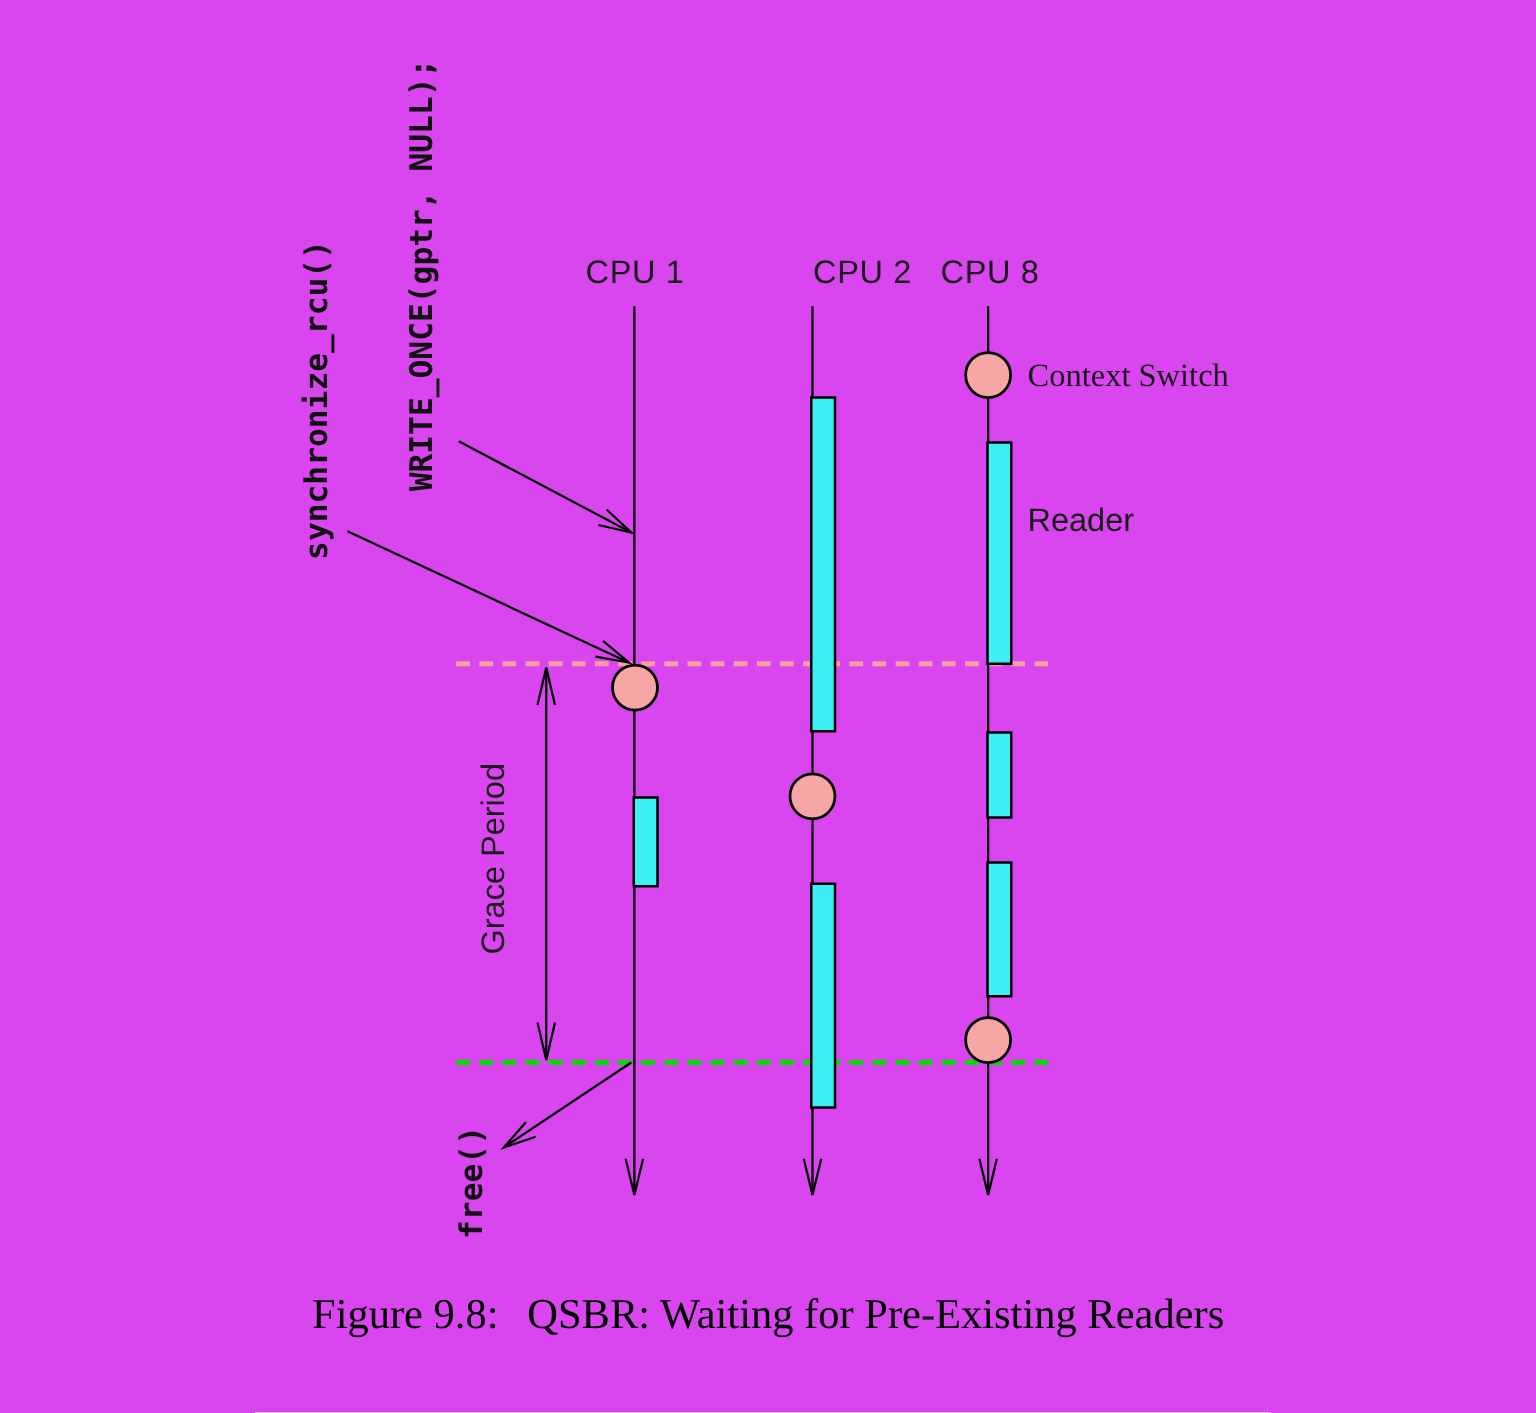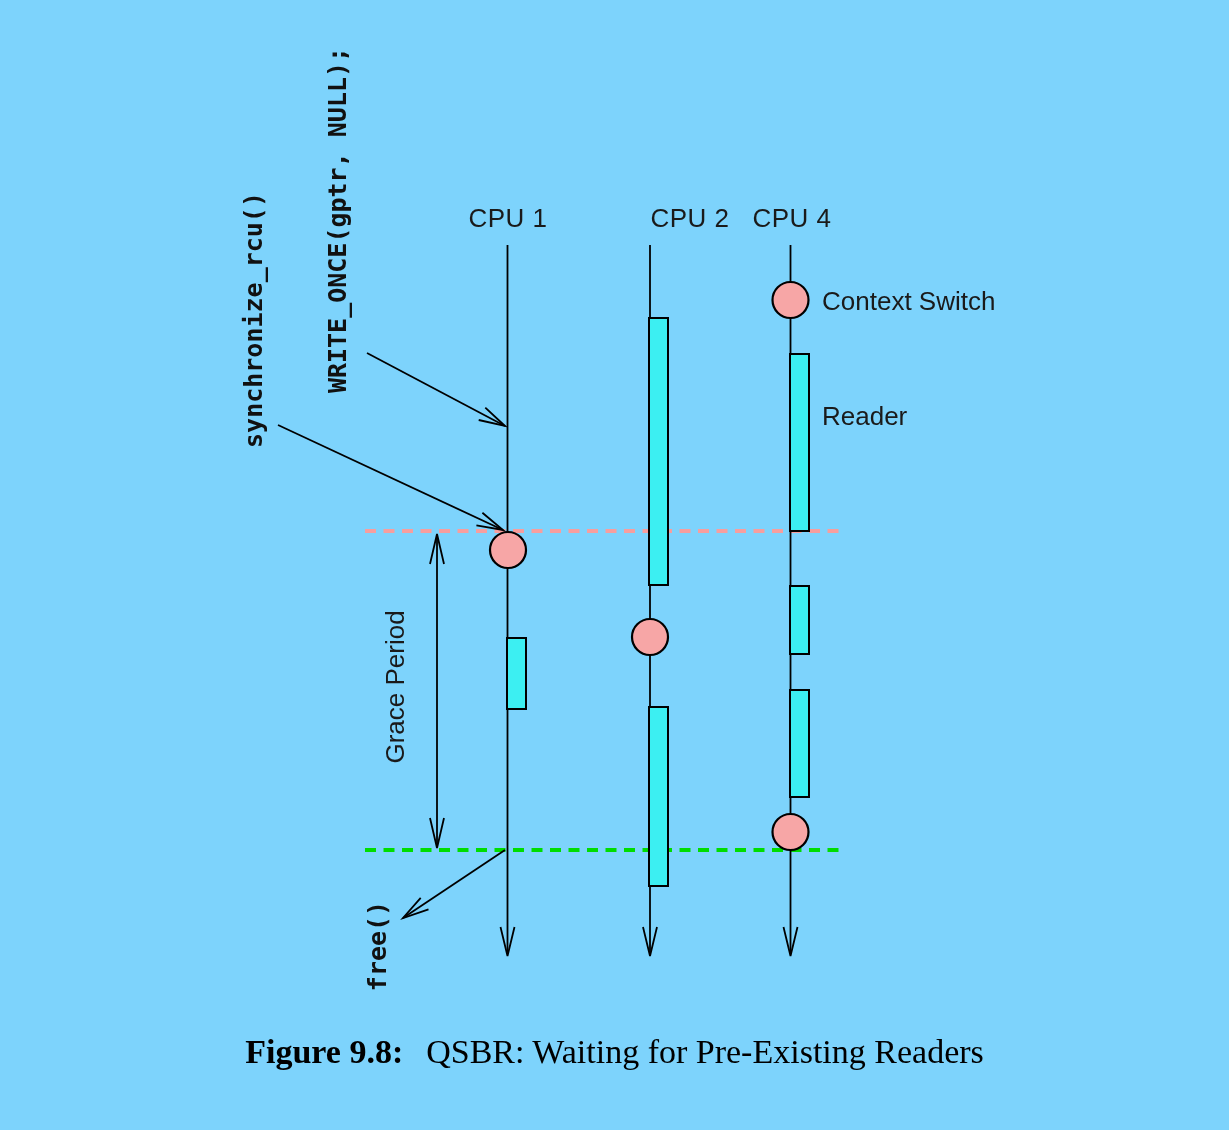--- a/index.html
+++ b/index.html
@@ -1,19 +1,19 @@
 <!DOCTYPE html>
 <html style="--c-stroke: #000000; --c-reader_fill: #3CEFF2; --c-marker_fill: #F7A6A6; --c-grace_start_dash: #F79E9E; --c-grace_end_dash: #00DD00;"><head>
 <meta charset="utf-8">
 <style>
   html,body{margin:0;padding:0;background:#ffffff;}
   .stage{
     position:relative;
     width:1229px;height:1130px;
-    background:#7dd3fc;
+    background:#d946ef;
     font-family:"Liberation Sans", sans-serif;
     overflow:hidden;
   }
   .stage svg{position:absolute;left:0;top:0;}
 
   
   .tl{stroke:var(--c-stroke,#000);stroke-width:1.8;fill:none;}
   .head{stroke:var(--c-stroke,#000);stroke-width:1.8;fill:none;stroke-linejoin:miter;}
   .reader-rect{fill:var(--c-reader_fill,#3CEFF2);stroke:var(--c-stroke,#000);stroke-width:2;}
   .marker-circle{fill:var(--c-marker_fill,#F7A6A6);stroke:var(--c-stroke,#000);stroke-width:2.2;}
@@ -27,21 +27,21 @@
   .rot{transform:translate(-50%,-50%) rotate(-90deg);}
   .mono{font-family:"DejaVu Sans Mono", monospace;font-weight:bold;font-size:25px;color:#111;}
   .grace-lbl{font-size:26px;}
 
   .caption{
     position:absolute;left:0;top:1033px;width:100%;
     text-align:center;
     font-family:"Liberation Serif", serif;
     font-size:34px;color:#000;
   }
-  .caption .cap-bold{font-weight:bold;}
+  .caption .cap-bold{font-weight:normal;}
   .caption .cap-rest{margin-left:23px;}
 </style>
 </head>
 <body>
 
 <div class="stage">
 
   <svg width="1229" height="1130" viewBox="0 0 1229 1130">
 
     <line class="dash-start" x1="365" y1="531" x2="843" y2="531"></line>
@@ -89,28 +89,28 @@
 
     <g>
       <line class="tl" x1="437" y1="535" x2="437" y2="847"></line>
       <polyline class="head" points="430,564 437,534 444,564"></polyline>
       <polyline class="head" points="430,818 437,848 444,818"></polyline>
     </g>
   </svg>
 
   <div class="lbl cpu-lbl" style="left:508px;top:218px;">CPU 1</div>
   <div class="lbl cpu-lbl" style="left:650px;top:218px;margin-left:40px;">CPU 2</div>
-  <div class="lbl cpu-lbl" style="left:792px;top:218px;">CPU 4</div>
+  <div class="lbl cpu-lbl" style="left:792px;top:218px;">CPU 8</div>
 
   <div class="lbl mono rot" style="left:337px;top:220px;">WRITE_ONCE(gptr, NULL);</div>
   <div class="lbl mono rot" style="left:253px;top:320px;">synchronize_rcu()</div>
   <div class="lbl mono rot" style="left:377px;top:946px;">free()</div>
 
   <div class="lbl grace-lbl rot" style="left:395px;top:687px;">Grace Period</div>
 
-  <div class="lbl side-lbl" style="left:822px;top:301px;">Context Switch</div>
+  <div class="lbl side-lbl" style="left:822px;top:301px;font-family:Liberation Serif, serif;">Context Switch</div>
   <div class="lbl side-lbl" style="left:822px;top:416px;">Reader</div>
 
   <div class="caption">
     <span class="cap-bold">Figure 9.8:</span><span class="cap-rest">QSBR: Waiting for Pre-Existing Readers</span>
   </div>
 
 </div>
 
 </body></html>

